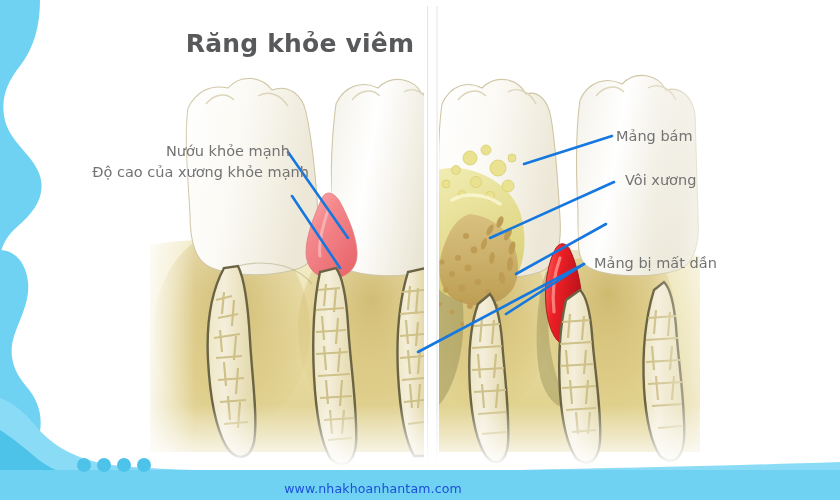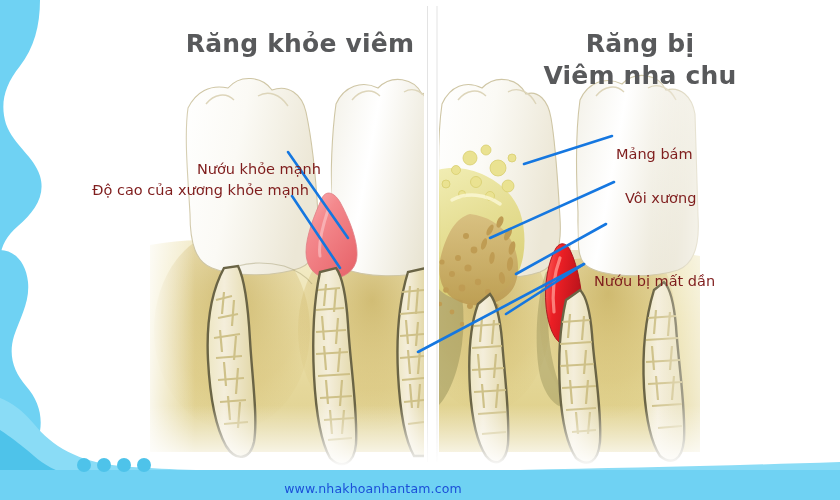--- a/index.html
+++ b/index.html
@@ -33,29 +33,28 @@
     line-height: 1.28;
     text-align: center;
     white-space: pre-line;
     z-index: 40;
   }
   #title-left  { left: 150px; top: 28px; width: 300px; }
   #title-right { left: 490px; top: 28px; width: 300px; }
 
   .label {
     position: absolute;
-    color: #7f1d1d;
+    color: #737373;
     font-size: 14.5px;
     line-height: 1.2;
     white-space: nowrap;
     z-index: 40;
-    margin-top: 18px;
-  }
-
-  #lbl-gum      { left: 0px;   top: 143px; width: 290px; text-align: right; padding-left: 31px; }
+  }
+
+  #lbl-gum      { left: 0px;   top: 143px; width: 290px; text-align: right; }
   #lbl-bone     { left: 0px;   top: 164px; width: 309px; text-align: right; }
   #lbl-plaque   { left: 616px; top: 128px; }
   #lbl-tartar   { left: 625px; top: 172px; }
   #lbl-pocket   { left: 616px; top: 214px; }
   #lbl-boneloss { left: 594px; top: 255px; }
 
   
   #footer-url {
     position: absolute;
     left: 0; top: 481px; width: 746px;
@@ -378,24 +377,22 @@
   </svg>
 
   <svg class="layer" viewBox="0 0 840 500" style="z-index:55;pointer-events:none">
     <circle cx="84" cy="465" r="7" fill="#4ec3ea"></circle>
     <circle cx="104" cy="465" r="7" fill="#4ec3ea"></circle>
     <circle cx="124" cy="465" r="7" fill="#4ec3ea"></circle>
     <circle cx="144" cy="465" r="7" fill="#4ec3ea"></circle>
   </svg>
 
   <div class="title" id="title-left">Răng khỏe viêm</div>
-  <div class="title" id="title-right">Răng bị
-Viêm nha chu</div>
 
   <div class="label" id="lbl-gum">Nướu khỏe mạnh</div>
   <div class="label" id="lbl-bone">Độ cao của xương khỏe mạnh</div>
 
   <div class="label" id="lbl-plaque">Mảng bám</div>
   <div class="label" id="lbl-tartar">Vôi xương</div>
-  <div class="label" id="lbl-boneloss">Nướu bị mất dần</div>
+  <div class="label" id="lbl-boneloss">Mảng bị mất dần</div>
 
   <div id="footer-url">www.nhakhoanhantam.com</div>
 </div>
 
 </body></html>

